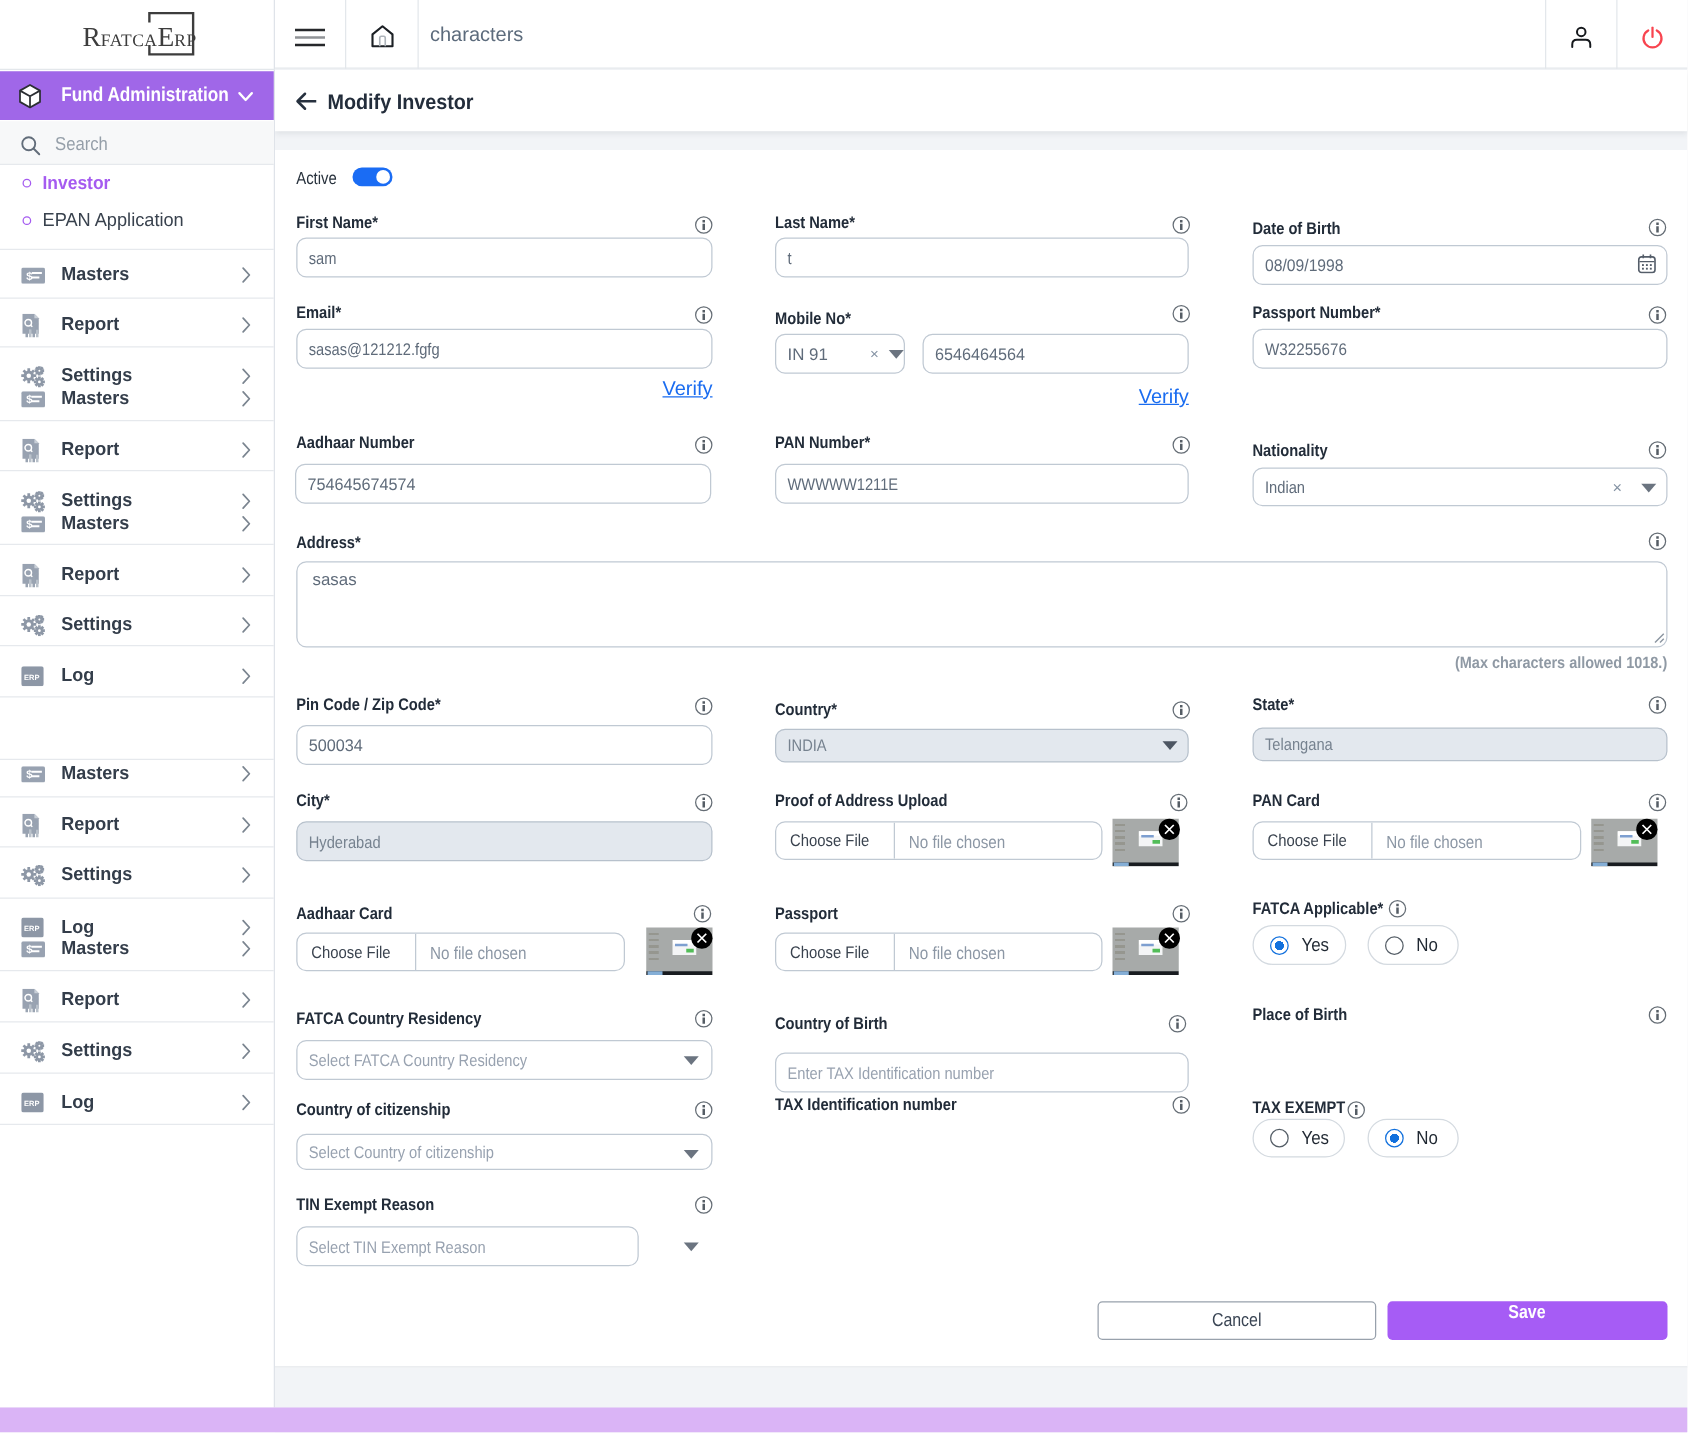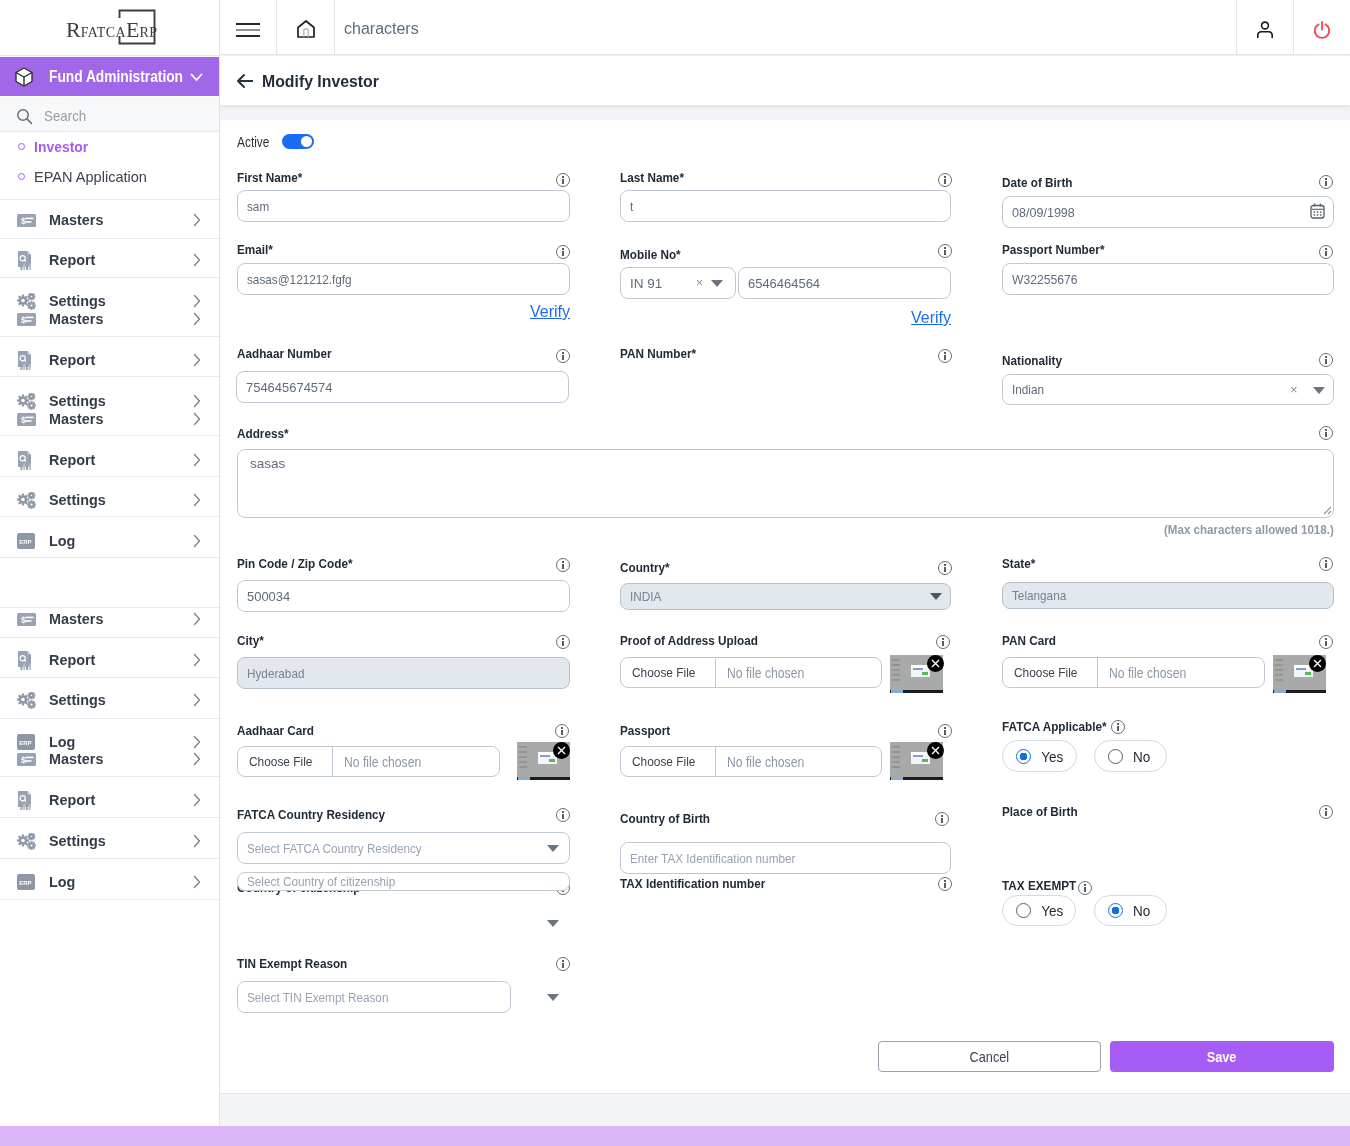--- a/index.html
+++ b/index.html
@@ -487,21 +487,21 @@
     </div>
 <div class="inp" style="left:237px;top:263px;width:333px;height:32px">
       <span class="" style="display:inline-block;transform:scaleX(0.87);transform-origin:0 50%;white-space:nowrap">sasas@121212.fgfg</span>
     </div>
 <div class="vlink" style="left:530px;top:303px">Verify</div>
 <div class="lbl" style="left:620px;top:248px">Mobile No*</div>
 <div class="nfo" style="left:938px;top:244px">
       <b class="nd"></b>
       <b class="ns"></b>
     </div>
-<div class="inp" style="left:620px;top:267px;width:116px;height:32px">
+<div class="inp" style="left:620px;top:267px;width:104px;height:32px">
       <span class="" style="display:inline-block;transform:scaleX(1);transform-origin:0 50%;white-space:nowrap">IN 91</span>
       <span style="position:absolute;left:75px;color:#8492a3;font-size:12px">×</span>
     </div>
 <div class="car" style="left:710.5px;top:279.5px;border-top-color:#6b7480"></div>
 <div class="inp" style="left:738px;top:267px;width:213px;height:32px">
       <span class="" style="display:inline-block;transform:scaleX(0.96);transform-origin:0 50%;white-space:nowrap">6546464564</span>
     </div>
 <div class="vlink" style="left:911px;top:309px">Verify</div>
 <div class="lbl" style="left:1002px;top:243px">Passport Number*</div>
 <div class="nfo" style="left:1319px;top:245px">
@@ -516,20 +516,23 @@
       <b class="nd"></b>
       <b class="ns"></b>
     </div>
 <div class="inp" style="left:236px;top:371px;width:333px;height:32px">
       <span class="" style="display:inline-block;transform:scaleX(0.96);transform-origin:0 50%;white-space:nowrap">754645674574</span>
     </div>
 <div class="lbl" style="left:620px;top:347px">PAN Number*</div>
 <div class="nfo" style="left:938px;top:349px">
       <b class="nd"></b>
       <b class="ns"></b>
+    </div>
+<div class="inp" style="left:620px;top:371px;width:331px;height:32px">
+      <span class="" style="display:inline-block;transform:scaleX(0.87);transform-origin:0 50%;white-space:nowrap">WWWWW1211E</span>
     </div>
 <div class="lbl" style="left:1002px;top:354px">Nationality</div>
 <div class="nfo" style="left:1319px;top:353px">
       <b class="nd"></b>
       <b class="ns"></b>
     </div>
 <div class="inp" style="left:1002px;top:374px;width:332px;height:31px">
       <span class="" style="display:inline-block;transform:scaleX(0.87);transform-origin:0 50%;white-space:nowrap">Indian</span>
       <span style="position:absolute;left:287px;color:#8492a3;font-size:13px">×</span>
     </div>
@@ -706,21 +709,21 @@
 <div class="lbl" style="left:1002px;top:805px">Place of Birth</div>
 <div class="nfo" style="left:1319px;top:805px">
       <b class="nd"></b>
       <b class="ns"></b>
     </div>
 <div class="lbl" style="left:237px;top:881px">Country of citizenship</div>
 <div class="nfo" style="left:556px;top:881px">
       <b class="nd"></b>
       <b class="ns"></b>
     </div>
-<div class="inp" style="left:237px;top:872px;width:333px;height:19px">
+<div class="inp" style="left:237px;top:907px;width:333px;height:29px">
       <span class=" ph" style="display:inline-block;transform:scaleX(0.87);transform-origin:0 50%;white-space:nowrap">Select Country of citizenship</span>
     </div>
 <div class="car" style="left:546.5px;top:919.5px;border-top-color:#6b7480"></div>
 <div class="lbl" style="left:620px;top:877px">TAX Identification number</div>
 <div class="nfo" style="left:938px;top:877px">
       <b class="nd"></b>
       <b class="ns"></b>
     </div>
 <div class="inp" style="left:620px;top:842px;width:331px;height:32px">
       <span class=" ph" style="display:inline-block;transform:scaleX(0.87);transform-origin:0 50%;white-space:nowrap">Enter TAX Identification number</span>
@@ -743,16 +746,16 @@
       <b class="nd"></b>
       <b class="ns"></b>
     </div>
 <div class="inp" style="left:237px;top:981px;width:274px;height:32px">
       <span class=" ph" style="display:inline-block;transform:scaleX(0.87);transform-origin:0 50%;white-space:nowrap">Select TIN Exempt Reason</span>
     </div>
 <div class="car" style="left:546.5px;top:993.5px;border-top-color:#6b7480"></div>
 <div class="abs" style="left:878px;top:1041px;width:223px;height:31px;background:#fff;border:1px solid #98a1ac;border-radius:4px;display:flex;align-items:center;justify-content:center;font-size:15px;color:#394453">
       <span class="txc">Cancel</span>
     </div>
-<div class="abs" style="left:1110px;top:1041px;width:224px;height:31px;background:#a65cf5;border-radius:4px;display:flex;align-items:center;justify-content:center;font-size:15px;font-weight:700;color:#fff">
+<div class="abs" style="left:1110px;top:1041px;width:224px;height:31px;background:#a65cf5;border-radius:4px;display:flex;justify-content:center;font-size:15px;font-weight:700;color:#fff">
       <span class="txc">Save</span>
     </div>
 <div class="abs" style="left:0;top:1126px;width:1350px;height:20px;background:#dab4f6"></div>
 </div>
 </body></html>

